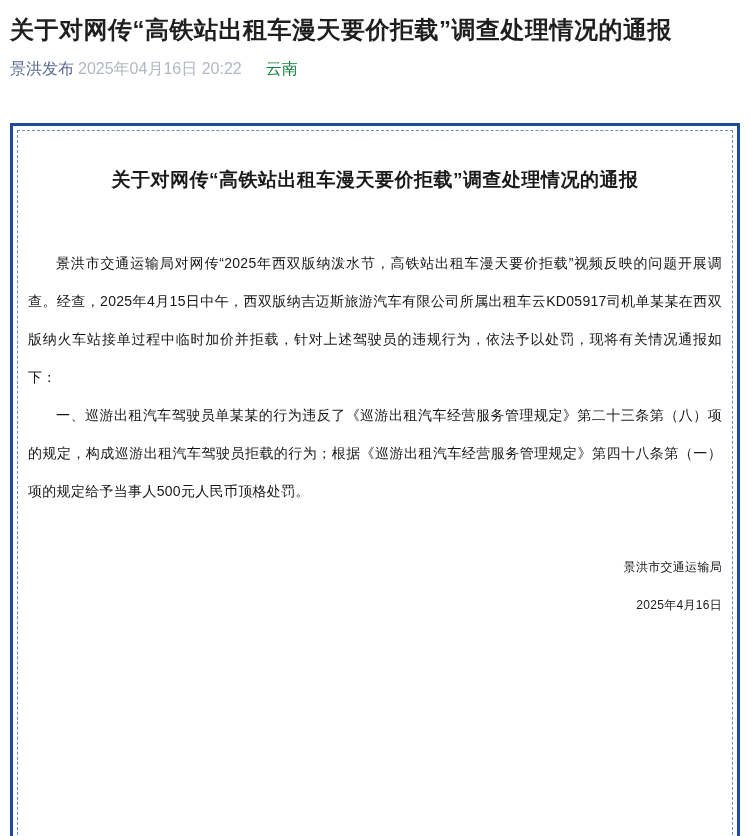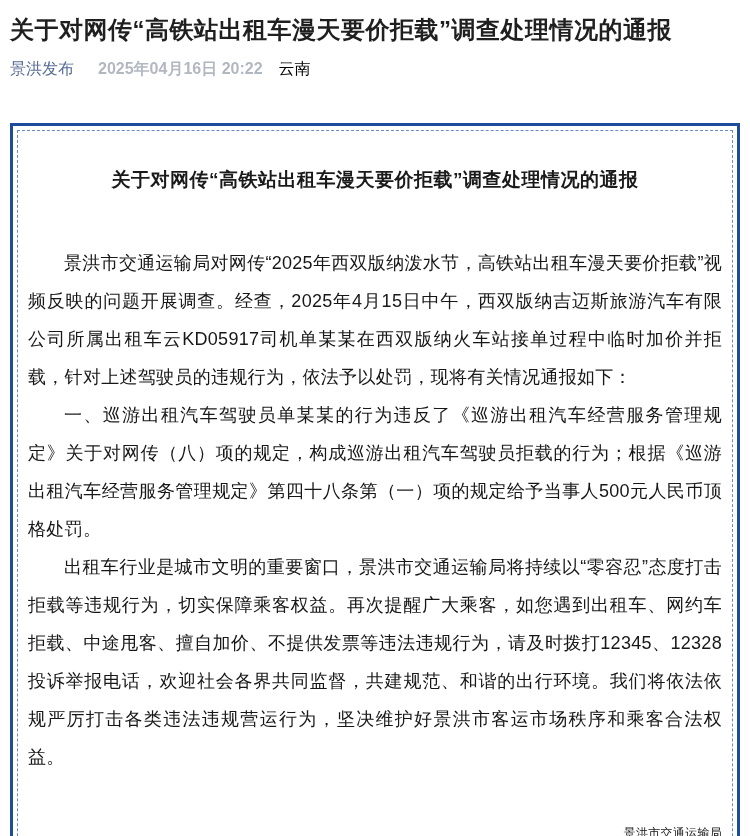--- a/index.html
+++ b/index.html
@@ -26,27 +26,26 @@
     font-size: 16px;
     line-height: 20px;
     display: flex;
     align-items: center;
   }
   .meta-publisher {
     color: #576b95;
     cursor: pointer;
   }
   .meta-date {
-    margin-left: 24px;
+    margin-left: 4px;
     color: #b2b8c2;
-    font-weight: bold;
   }
   .meta-location {
-    margin-left: 16px;
-    color: #000000;
+    margin-left: 24px;
+    color: #15803d;
   }
   .notice-box {
     margin-top: 44px;
     border: 3px solid #1d4c9c;
     padding: 4px;
     background: #ffffff;
   }
   .notice-inner {
     border: 1px dashed #6b8ac8;
     padding: 37px 10px 40px 10px;
@@ -55,21 +54,21 @@
   .notice-title {
     text-align: center;
     font-size: 19px;
     font-weight: bold;
     color: #1a1a1a;
     line-height: 24px;
     margin-bottom: 52px;
     letter-spacing: 0.5px;
   }
   .notice-body p {
-    font-size: 18px;
+    font-size: 14px;
     line-height: 38px;
     color: #171717;
     text-indent: 2em;
     text-align: justify;
     letter-spacing: 0.3px;
   }
   .signature {
     margin-top: 38px;
     text-align: right;
   }
@@ -93,22 +92,21 @@
     <span class="meta-location">云南</span>
   </div>
 
   <div class="notice-box">
     <div class="notice-inner">
 
       <div class="notice-title">关于对网传“高铁站出租车漫天要价拒载”调查处理情况的通报</div>
 
       <div class="notice-body">
         <p>景洪市交通运输局对网传“2025年西双版纳泼水节，高铁站出租车漫天要价拒载”视频反映的问题开展调查。经查，2025年4月15日中午，西双版纳吉迈斯旅游汽车有限公司所属出租车云KD05917司机单某某在西双版纳火车站接单过程中临时加价并拒载，针对上述驾驶员的违规行为，依法予以处罚，现将有关情况通报如下：</p>
-        <p>一、巡游出租汽车驾驶员单某某的行为违反了《巡游出租汽车经营服务管理规定》关于对网传（八）项的规定，构成巡游出租汽车驾驶员拒载的行为；根据《巡游出租汽车经营服务管理规定》第四十八条第（一）项的规定给予当事人500元人民币顶格处罚。</p>
-        <p>出租车行业是城市文明的重要窗口，景洪市交通运输局将持续以“零容忍”态度打击拒载等违规行为，切实保障乘客权益。再次提醒广大乘客，如您遇到出租车、网约车拒载、中途甩客、擅自加价、不提供发票等违法违规行为，请及时拨打12345、12328投诉举报电话，欢迎社会各界共同监督，共建规范、和谐的出行环境。我们将依法依规严厉打击各类违法违规营运行为，坚决维护好景洪市客运市场秩序和乘客合法权益。</p>
+        <p>一、巡游出租汽车驾驶员单某某的行为违反了《巡游出租汽车经营服务管理规定》第二十三条第（八）项的规定，构成巡游出租汽车驾驶员拒载的行为；根据《巡游出租汽车经营服务管理规定》第四十八条第（一）项的规定给予当事人500元人民币顶格处罚。</p>
       </div>
 
       <div class="signature">
         <div>景洪市交通运输局</div>
         <div>2025年4月16日</div>
       </div>
 
     </div>
   </div>
 

